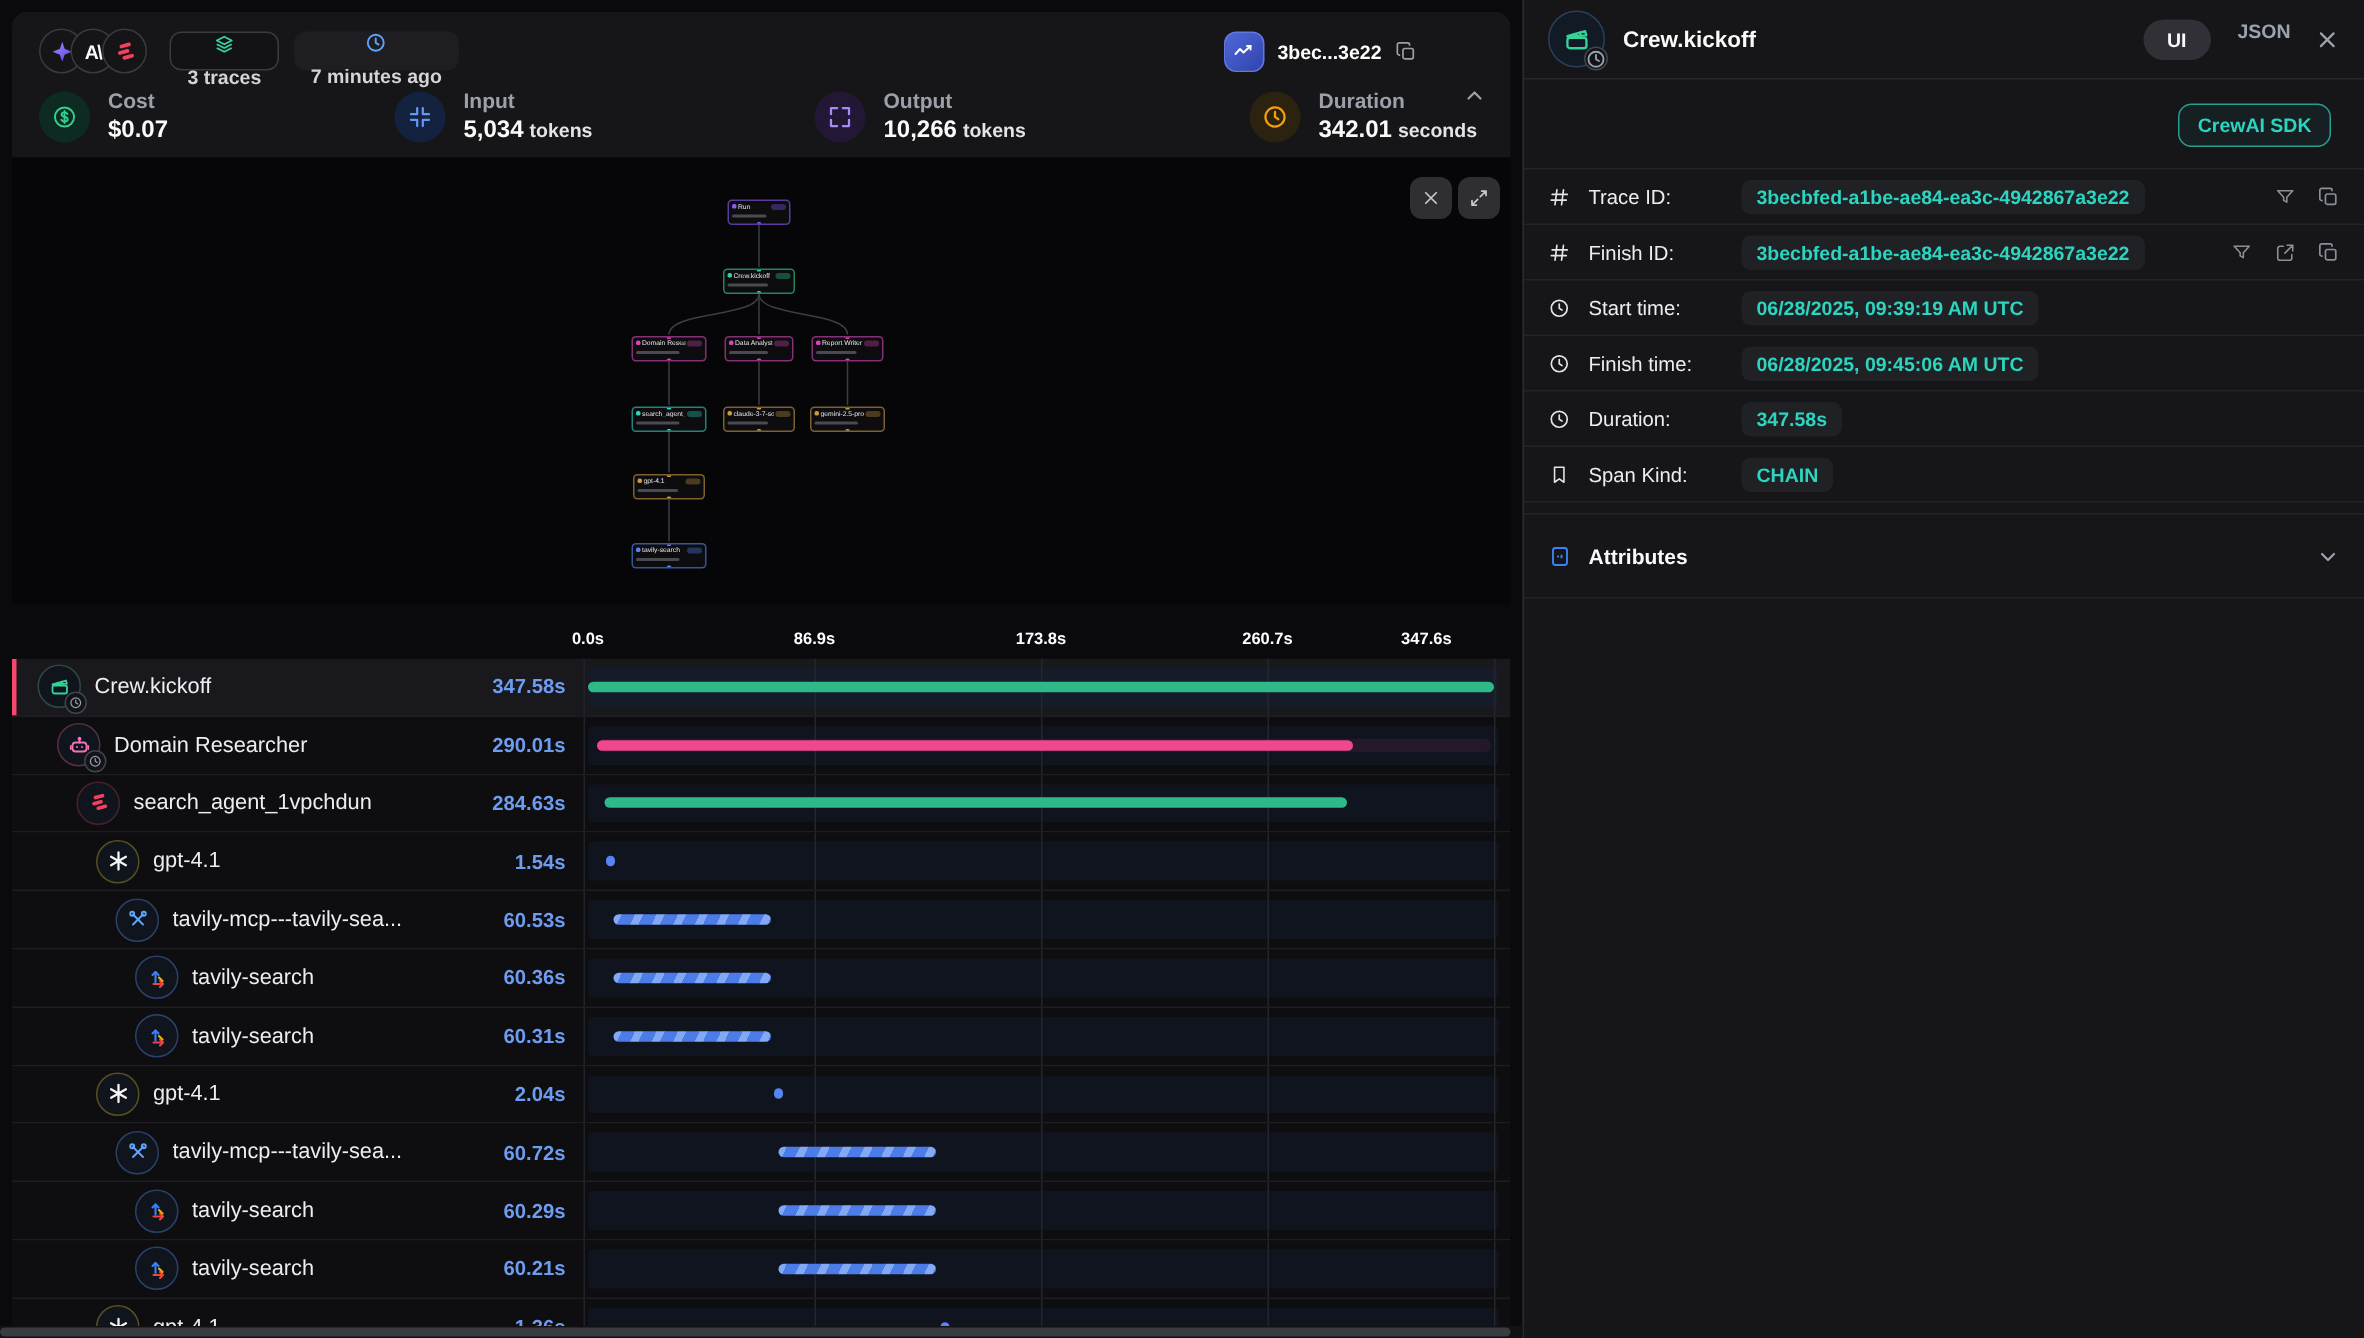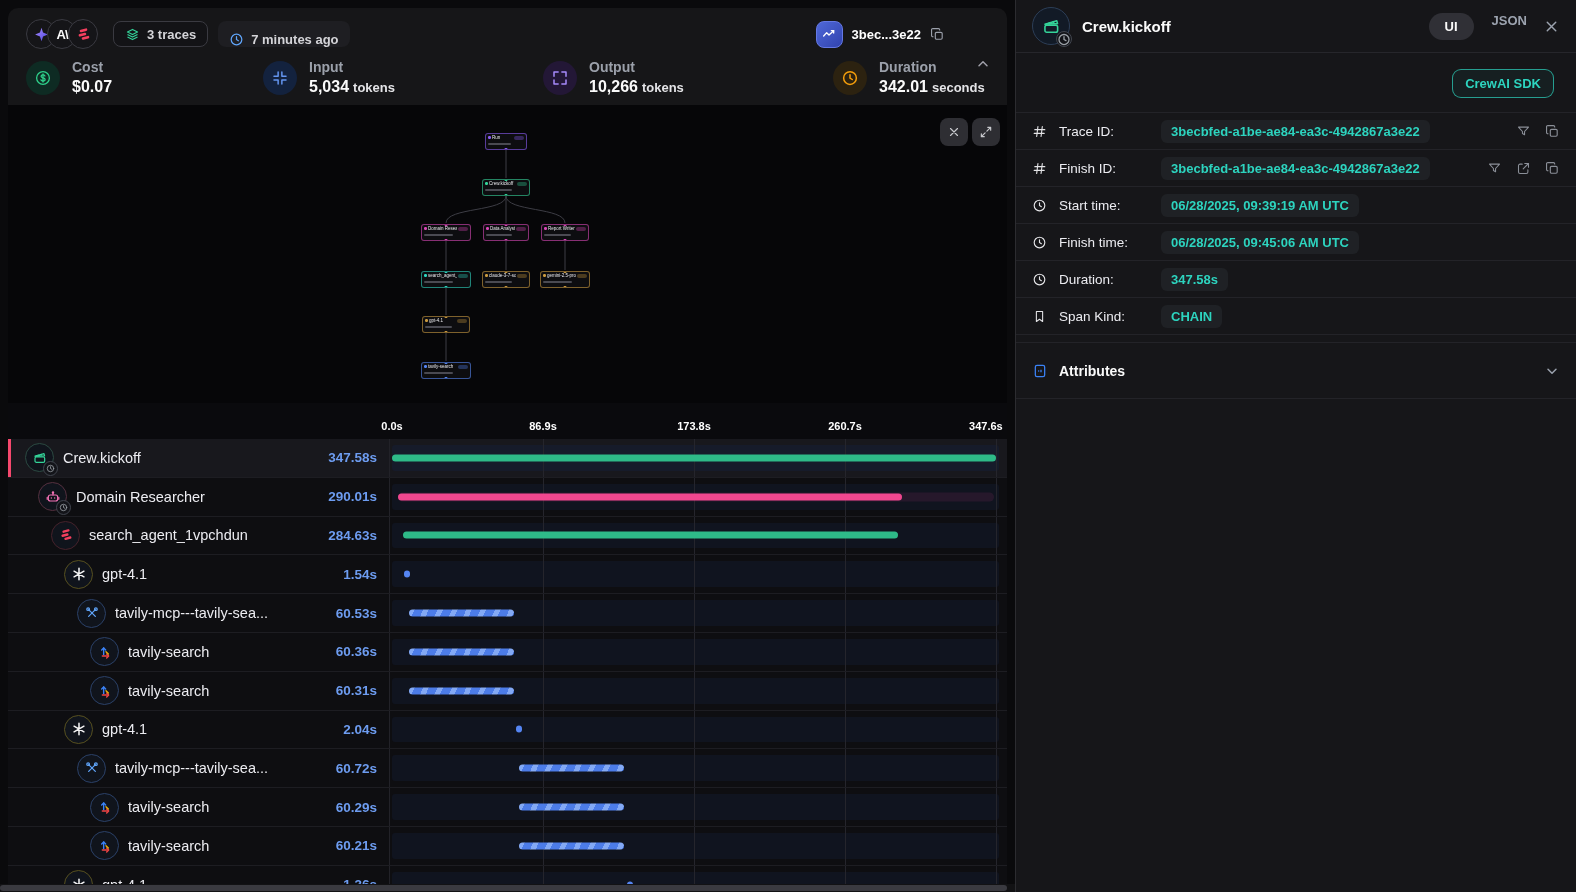--- a/index.html
+++ b/index.html
@@ -11,23 +11,23 @@
   .left { width:1015px; display:flex; flex-direction:column; background:#0a0a0c; }
   .top-card { margin:8px 8px 0; height:97px; background:#161618; border-radius:10px 10px 0 0;
               padding:10px 14px 0; position:relative; }
   .toprow { display:flex; align-items:center; height:32px; gap:10px; }
   .avs { display:flex; align-items:center; padding-left:4px; margin-right:14px; }
   .av { width:30px; height:30px; border-radius:50%; background:#151518; border:1px solid #3a3a41;
         display:flex; align-items:center; justify-content:center; margin-right:-9px; }
   .av svg { width:17px; height:17px; }
   .av .aword { font-weight:700; font-size:13px; color:#fafafa; letter-spacing:-1px; }
   .pill { height:26px; border-radius:8px; display:flex; align-items:center; gap:7px; padding:0 11px;
-          font-size:13px; font-weight:600; color:#d4d4d8; }
+          font-size:13px; font-weight:600; color:#d4d4d8;flex-direction:column; }
   .pill.bordered { border:1px solid #3a3a41; background:#131316; }
-  .pill.filled { background:#1e1e22;align-items:flex-end; }
+  .pill.filled { background:#1e1e22; }
   .pill svg { width:15px; height:15px; }
   .trace-mini { margin-left:auto; display:flex; align-items:center; gap:9px; padding-right:48px; }
   .chartbtn { width:27px; height:27px; border-radius:8px; border:1px solid #6478e4;
               background:linear-gradient(135deg,#4f68d8,#3143ae); display:flex; align-items:center; justify-content:center; }
   .chartbtn svg { width:16px; height:16px; }
   .trace-id { font-size:13px; color:#ffffff; font-weight:600; }
   .ghost-ic { display:flex; color:#9ba0aa; cursor:pointer; }
   .ghost-ic svg { width:15px; height:15px; }
   .stats { display:flex; align-items:center; padding:9px 4px 0; }
   .stat { display:flex; align-items:center; gap:12px; }
@@ -371,21 +371,21 @@
         </div>
     </div>
 
     <div class="axis">
       <div class="axis-spacer"></div>
       <div class="axis-tl" id="axis-tl">
           <span class="tick" style="left: 2px;">0.0s</span>
           <span class="tick" style="left: 153px;">86.9s</span>
           <span class="tick" style="left: 304px;">173.8s</span>
           <span class="tick" style="left: 455px;">260.7s</span>
-          <span class="tick" style="left: 606px; transform: translateX(-80%);">347.6s</span>
+          <span class="tick" style="left: 571px; transform: translateX(-80%);">347.6s</span>
         </div>
     </div>
 
     <div class="rows" id="rows">
         <div class="row sel">
           <div class="name-cell" style="padding-left: 17px;">
             <div class="ric" style="border-color: rgb(44, 74, 66);">
               <svg viewBox="0 0 24 24" fill="none" stroke="#34d399" stroke-width="1.8" stroke-linejoin="round">
                 <rect x="4.5" y="10.5" width="14.5" height="8" rx="2"></rect>
                 <path d="M4.5 9.3L18 5.5l.9 3.2-14.4.8z"></path>

